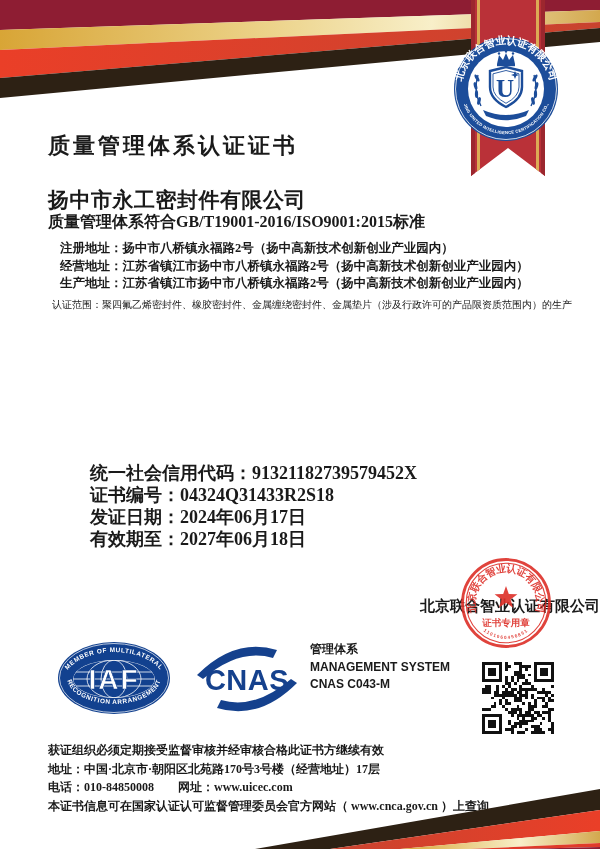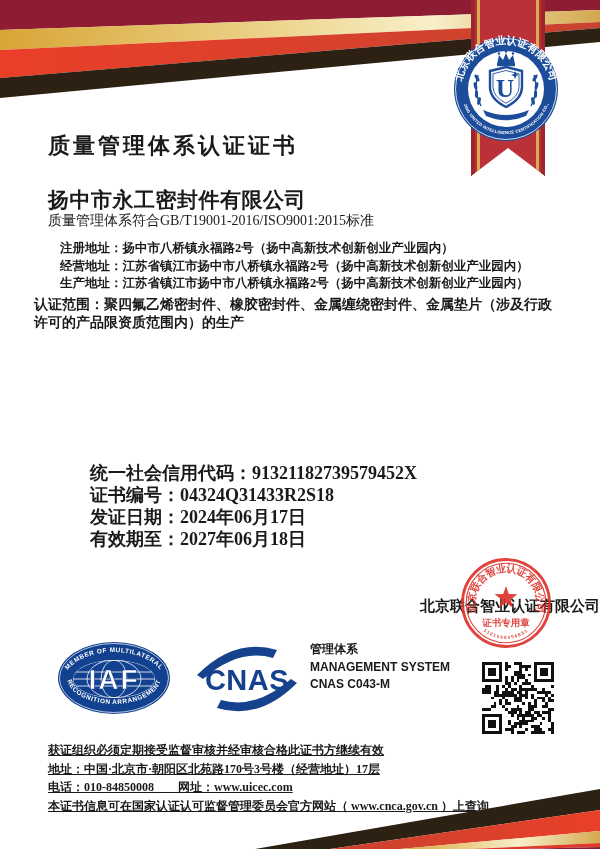--- a/index.html
+++ b/index.html
@@ -9,33 +9,33 @@
   }
   .abs{position:absolute;}
   
   #header-art{left:0;top:0;}
   #ribbon{left:471px;top:0;}
   #issuer-badge{left:451px;top:34px;}
   #footer-art{left:0;bottom:0;}
   
   #page-title{left:48px;top:131px;font-size:22px;font-weight:bold;letter-spacing:3px;}
   #company-name{left:48px;top:186px;font-size:21px;font-weight:bold;letter-spacing:.5px;text-align:center;}
-  #standard-line{left:48px;top:212px;font-size:14px;font-weight:normal;}
+  #standard-line{left:48px;top:212px;font-size:16px;font-weight:bold;}
   #address-block{left:48px;top:240px;font-size:12.5px;font-weight:bold;line-height:17.5px;margin-left:12px;}
-  #scope-block{left:34px;top:296px;width:524px;font-size:14px;font-weight:bold;line-height:17.5px;}
+  #scope-block{left:52px;top:296px;width:524px;font-size:10px;font-weight:normal;line-height:17.5px;}
   #registration-block{left:48px;top:462px;font-size:18px;font-weight:bold;line-height:22px;margin-left:42px;}
   #issuer-line{left:420px;top:597px;font-size:15px;font-weight:bold;letter-spacing:0;}
   #stamp{left:460px;top:557px;}
   #qr-code{left:482px;top:662px;}
   #iaf-logo{left:57px;top:641px;}
   #cnas-logo{left:197px;top:645px;}
   #accreditation-block{left:310px;top:641px;font-family:"Liberation Sans","DejaVu Sans",sans-serif;
       font-size:12px;font-weight:bold;line-height:17.5px;}
   #footer-block{left:48px;top:741px;font-size:12px;font-weight:bold;line-height:18.5px;}
-  #footer-block .fline{margin-bottom:0;text-decoration:underline;}
+  #footer-block .fline{margin-bottom:0;}
   .row{white-space:nowrap;}
 </style>
 </head>
 <body>
 
 <svg id="header-art" class="abs" width="600" height="100" viewBox="0 0 600 100">
   <defs>
     <linearGradient id="goldGradTop" x1="0" y1="0" x2="1" y2="0">
       <stop offset="0" stop-color="#d8a536"></stop>
       <stop offset="0.45" stop-color="#ecd38a"></stop>

